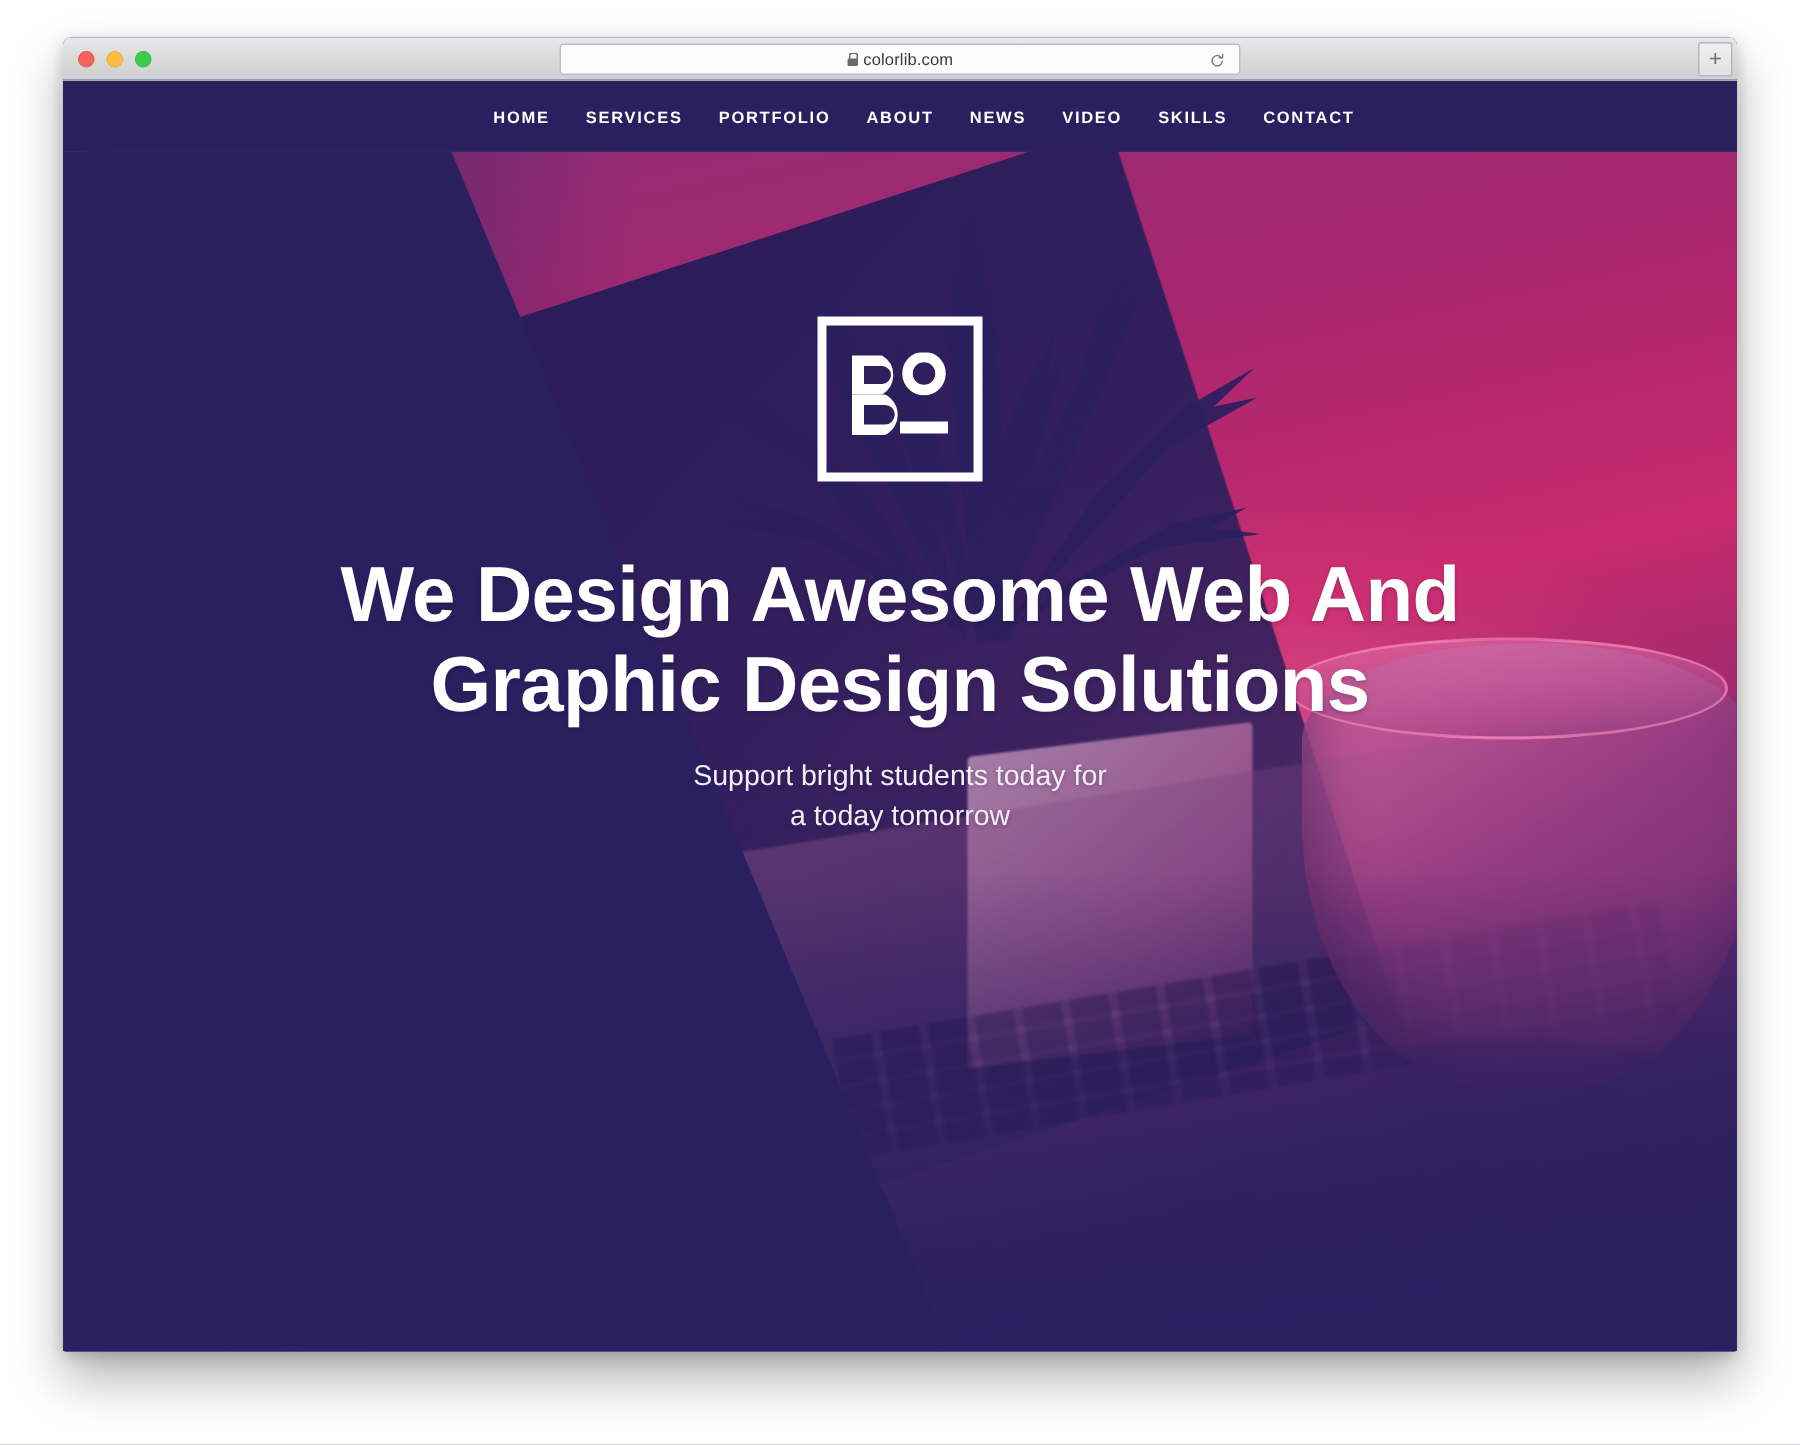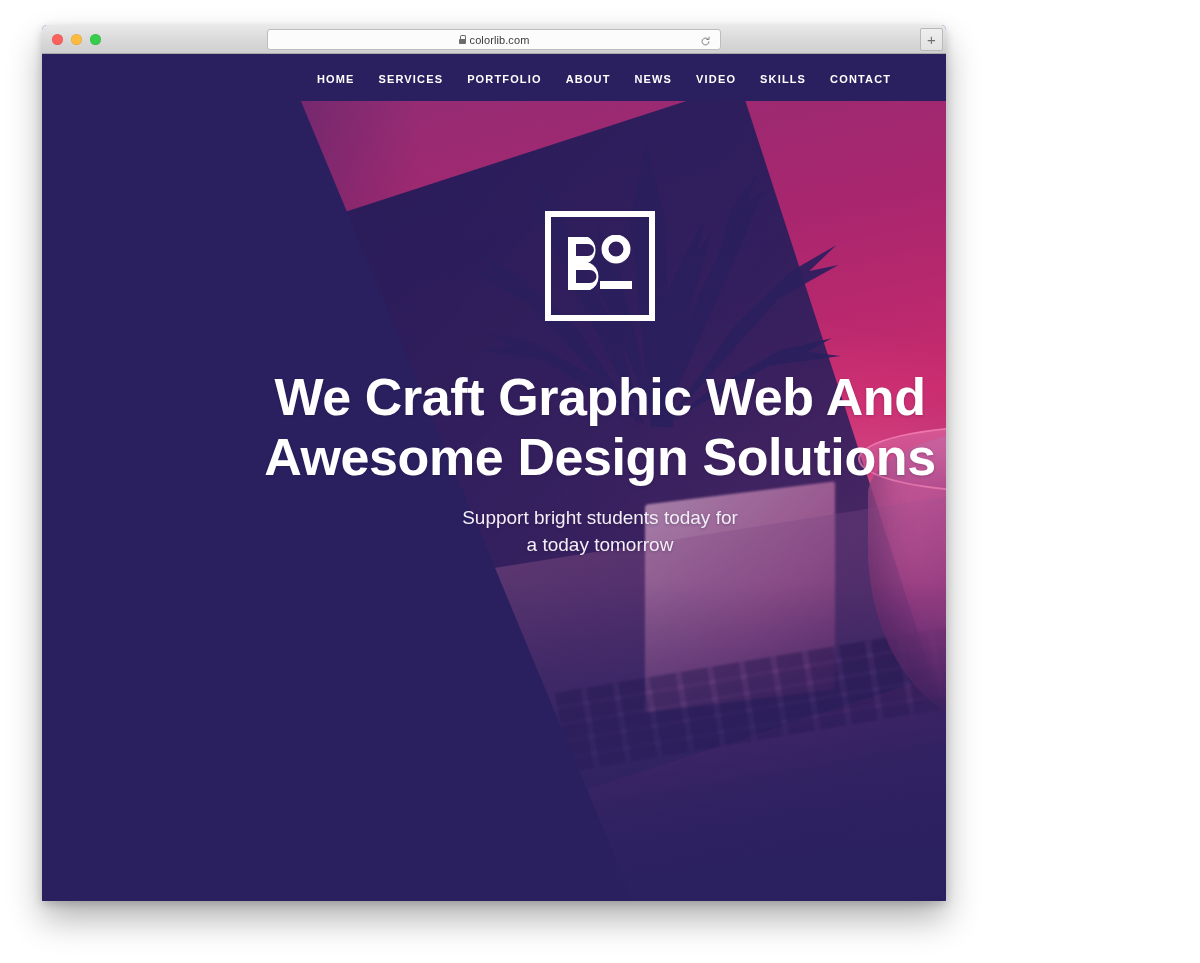--- a/index.html
+++ b/index.html
@@ -18,21 +18,21 @@
     width: 1200px;
     height: 963px;
     background: #ffffff;
   }
 
   
   .browser-window {
     position: absolute;
     left: 42px;
     top: 25px;
-    width: 904px;
+    width: 1116px;
     height: 876px;
     background: #1d4ed8;
     border-radius: 5px 5px 2px 2px;
     box-shadow: 0 18px 34px rgba(0,0,0,0.30), 0 3px 10px rgba(0,0,0,0.18);
     overflow: hidden;
   }
 
   
   .chrome-bar {
     position: relative;
@@ -135,21 +135,21 @@
     position: relative;
     width: 1116px;
     height: 847px;
     background: #2a2060;
     overflow: hidden;
   }
 
   
   .site-nav {
     position: absolute;
-    left: 4px; top: 0;
+    left: 16px; top: 0;
     width: 100%;
     height: 47px;
     background: #2a2060;
     z-index: 40;
     display: flex;
     align-items: center;
     justify-content: center;
     text-align: right;
   }
   .nav-list {
@@ -445,22 +445,22 @@
               <g fill="#ffffff">
                 <path d="M2 2 h20 a15 15 0 0 1 0 26 h-20 z M10 9 v12 h12 a6 6 0 0 0 0 -12 z"></path>
                 <path d="M2 28 h22 a15 15 0 0 1 0 27 h-22 z M10 35 v13 h14 a6.5 6.5 0 0 0 0 -13 z"></path>
                 <circle cx="50" cy="14" r="11" fill="none" stroke="#ffffff" stroke-width="7"></circle>
                 <rect x="34" y="46" width="32" height="8"></rect>
               </g>
             </svg>
           </div>
 
           <h1 class="hero-title">
-            <span>We Craft Graphic Web And</span><br>
-            <span>Awesome Design Solutions</span>
+            <span>We Design Awesome Web And</span><br>
+            <span>Graphic Design Solutions</span>
           </h1>
 
           <p class="hero-subtitle">
             <span>Support bright students today for</span><br>
             <span>a today tomorrow</span>
           </p>
         </div>
       </div>
 
       <nav class="site-nav">

